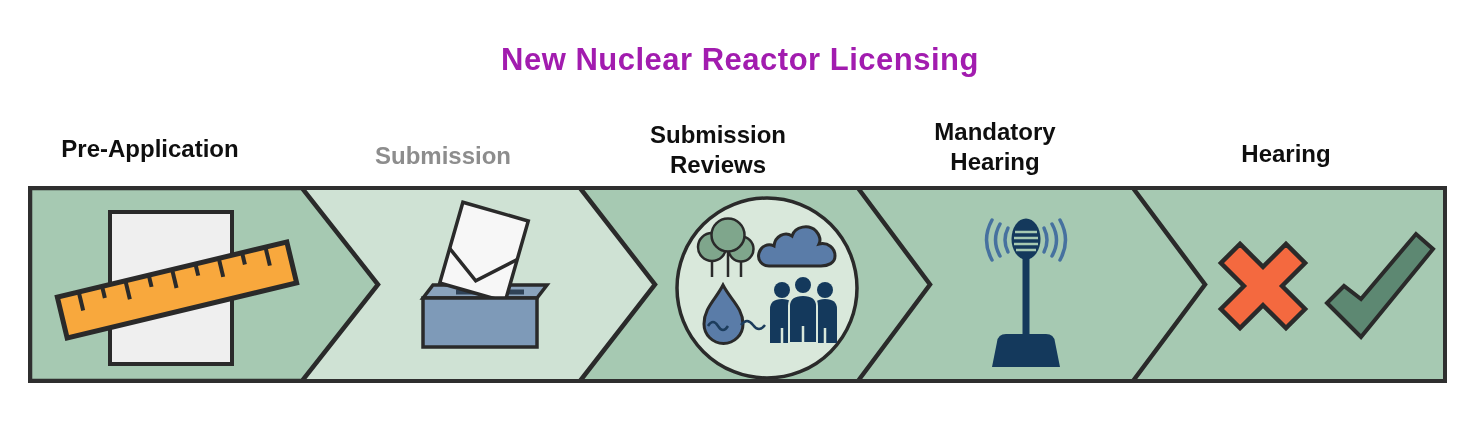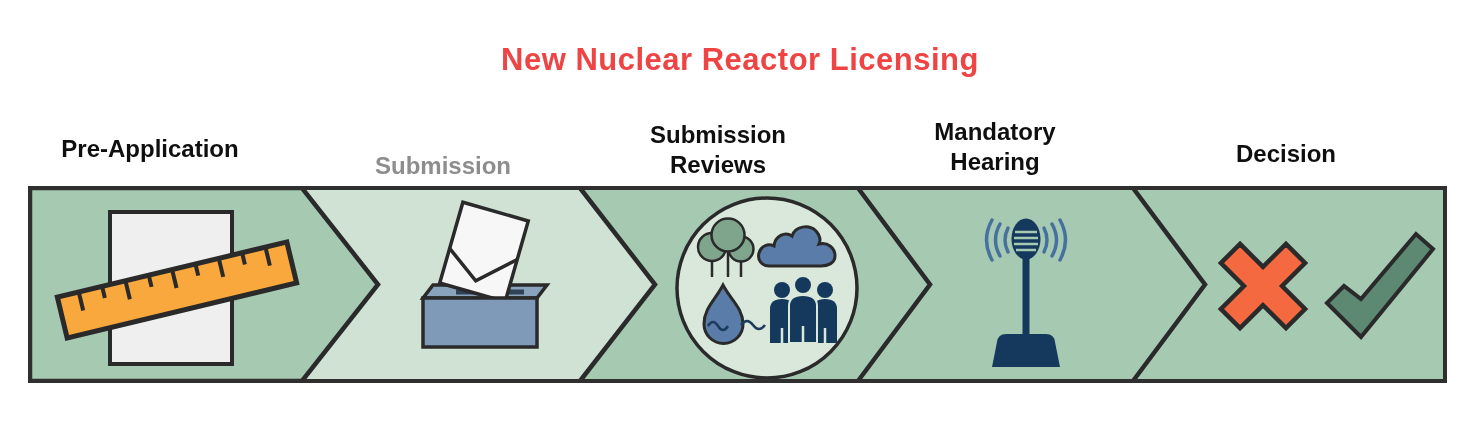--- a/index.html
+++ b/index.html
@@ -10,21 +10,21 @@
     font-family:"Liberation Sans", sans-serif;
     overflow:hidden;
   }
   .title{
     position:absolute;
     left:0;top:42px;width:1480px;
     text-align:center;
     font-size:31px;
     font-weight:800;
     letter-spacing:.5px;
-    color:#ef4444;
+    color:#a21caf;
   }
   .stage-label{
     position:absolute;
     text-align:center;
     font-size:24px;
     font-weight:800;
     line-height:1.25;
     color:#0f0f0f;
   }
   .stage-label.muted{color:#8d8d8d;}
@@ -35,24 +35,24 @@
   }
 </style>
 </head>
 <body>
 
 <div class="canvas">
 
   <div class="title">New Nuclear Reactor Licensing</div>
 
   <div class="stage-label" style="left:20px;top:134px;width:260px;">Pre-Application</div>
-  <div class="stage-label muted" style="left:313px;top:151px;width:260px;">Submission</div>
+  <div class="stage-label muted" style="left:313px;top:141px;width:260px;">Submission</div>
   <div class="stage-label" style="left:623px;top:120px;width:190px;">Submission Reviews</div>
   <div class="stage-label" style="left:900px;top:117px;width:190px;text-align:center;">Mandatory Hearing</div>
-  <div class="stage-label" style="left:1156px;top:139px;width:260px;">Decision</div>
+  <div class="stage-label" style="left:1156px;top:139px;width:260px;">Hearing</div>
 
   <svg class="band" viewBox="0 0 1419 197">
 
     <rect x="0" y="0" width="1419" height="197" fill="#a6c9b2"></rect>
 
     <polygon points="274,2 552,2 627,98.5 552,195 274,195" fill="#cfe2d4"></polygon>
 
     <polygon points="2,2 274,2 350,98.5 274,195 2,195" fill="#a6c9b2" stroke="#2a2a2a" stroke-width="4.5"></polygon>
 
     <polyline points="552,2 627,98.5 552,195" fill="none" stroke="#2a2a2a" stroke-width="4.5"></polyline>

